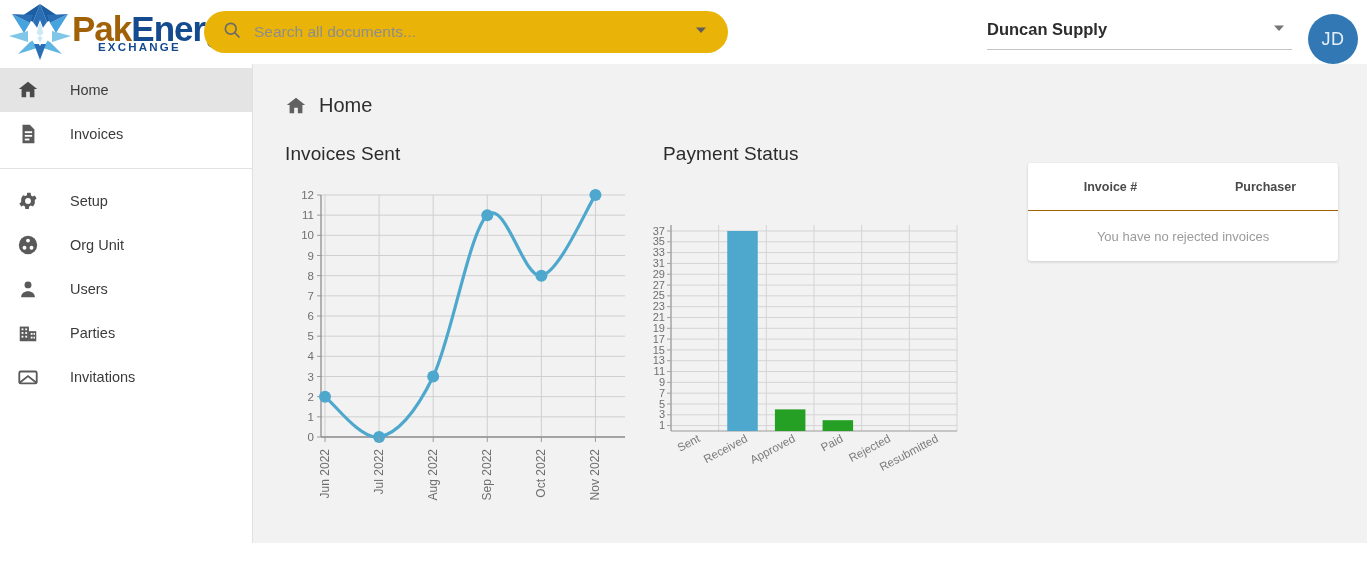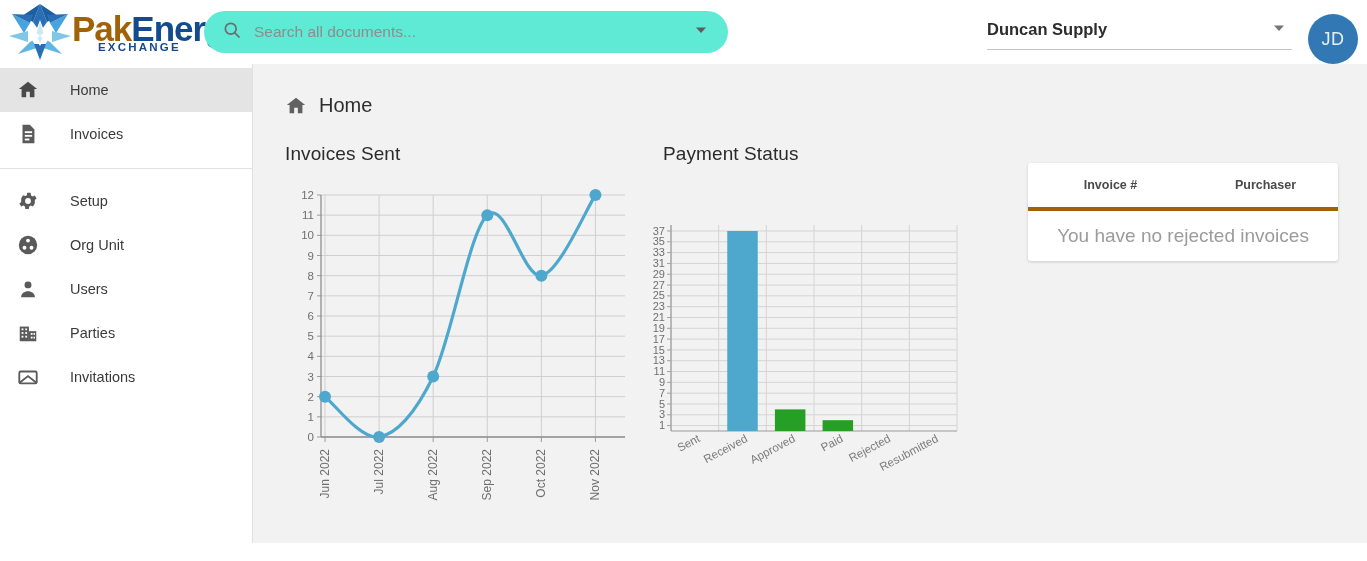--- a/index.html
+++ b/index.html
@@ -28,21 +28,21 @@
   .logo-pak { color: #a16207; }
   .logo-energy { color: #134b8e; }
   .logo-line2 {
     color: #134b8e; font-size: 11.5px; font-weight: bold;
     letter-spacing: 2.2px; margin-top: -4px; padding-left: 26px;
   }
 
   .search-box {
     position: absolute; left: 204px; top: 11px;
     width: 524px; height: 42px;
-    background: #5eead4; border-radius: 21px;
+    background: #eab308; border-radius: 21px;
     display: flex; align-items: center;
   }
   .search-icon { margin-left: 18px; flex: 0 0 20px; }
   .search-input {
     flex: 1; border: none; outline: none; background: transparent;
     font-family: "Liberation Sans", sans-serif;
     font-size: 15.5px; color: #444; margin-left: 12px;
   }
   .search-input::placeholder { color: #8d8d8d; }
   .search-caret { margin-right: 20px; flex: 0 0 12px; }
@@ -117,31 +117,31 @@
 
   
   .rej-card {
     margin: 20px 0 0 18px; width: 310px;
     background: #fff; border-radius: 3px;
     box-shadow: 0 1px 3px rgba(0,0,0,.17);
     overflow: hidden;
   }
   .rej-head {
     display: flex; height: 48px; align-items: center;
-    border-bottom: 4px solid #a16207;
+    border-bottom: 1px solid #a16207;
   }
   .rej-th {
     font-size: 12.5px; font-weight: bold; color: #4a4a4a;
     text-align: center;
   }
   .rej-th-invoice { width: 165px; }
   .rej-th-purchaser { width: 145px; }
   .rej-empty {
     height: 50px; display: flex; align-items: center;
-    justify-content: center; font-size: 19px; color: #9b9b9b;
+    justify-content: center; font-size: 13px; color: #9b9b9b;
   }
 
   svg text { font-family: "Liberation Sans", sans-serif; }
 </style>
 </head>
 <body>
 
 <div class="topbar">
 
   <div class="logo-wrap">

